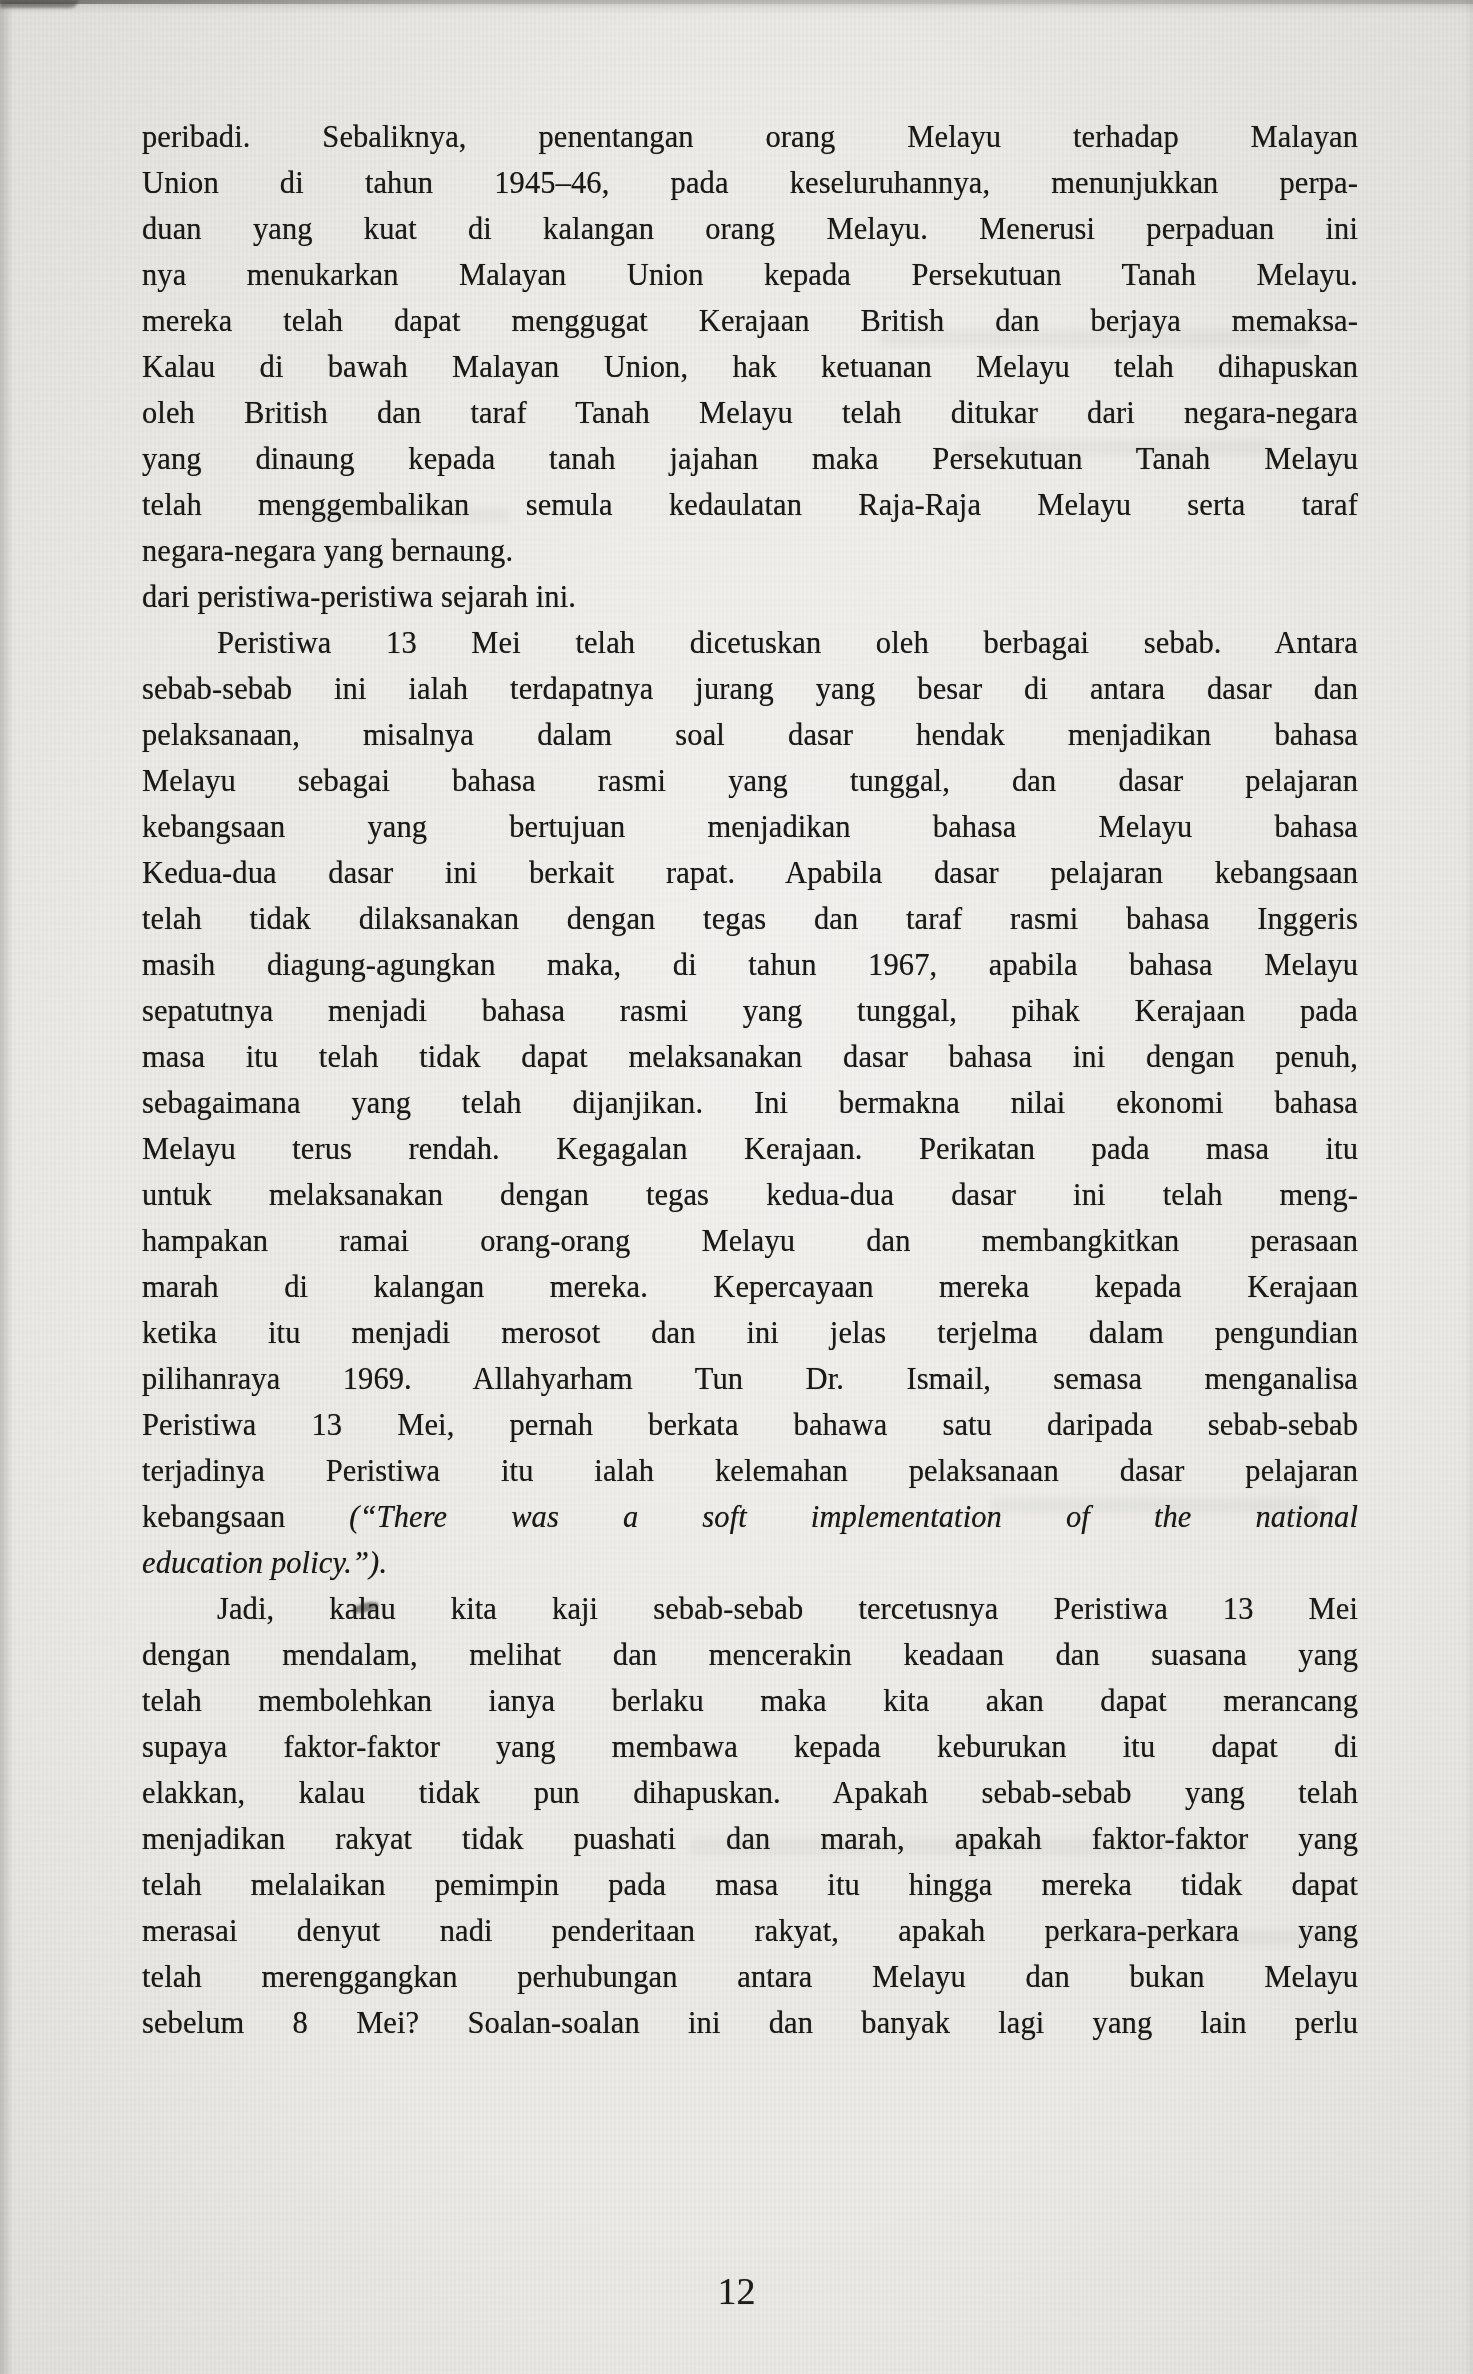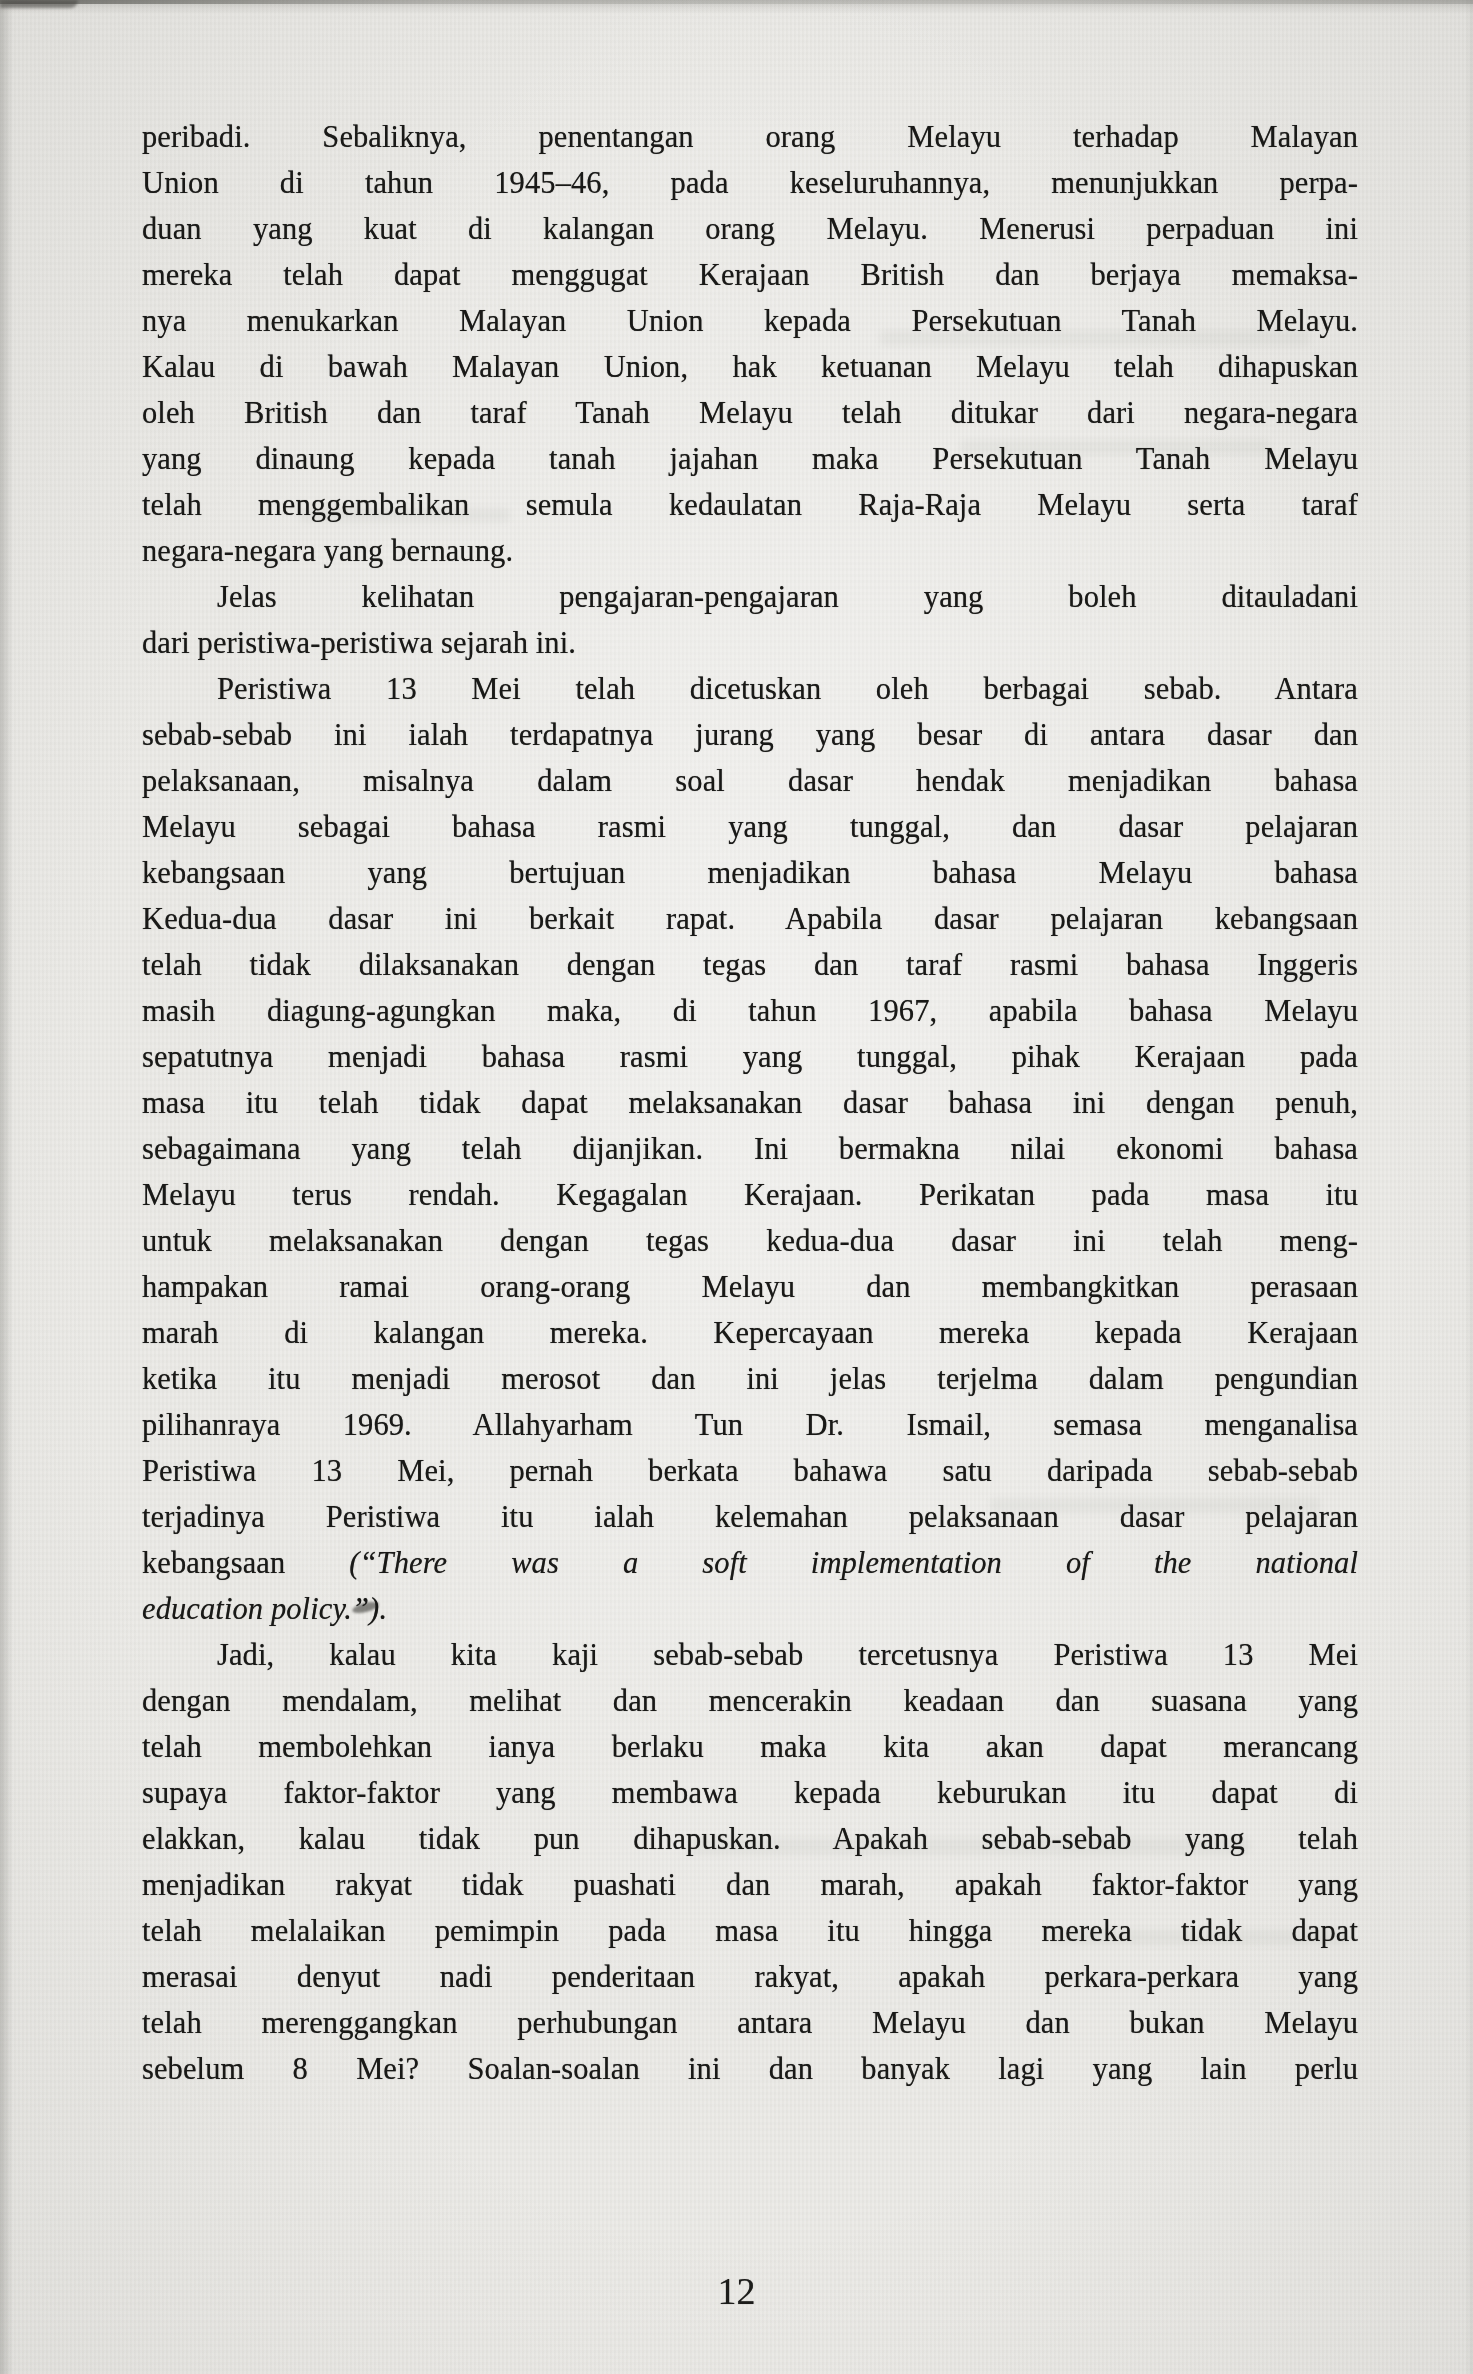--- a/index.html
+++ b/index.html
@@ -72,30 +72,29 @@
   <div class="ghost" style="left:990px;top:1498px;width:330px;height:15px;"></div>
   <div class="ghost" style="left:690px;top:1838px;width:560px;height:17px;"></div>
   <div class="ghost" style="left:1050px;top:1930px;width:300px;height:15px;"></div>
   <div class="smudge"></div>
 
   <div class="text-block">
       <div class="para">
         <div class="line"><span>peribadi. Sebaliknya, penentangan orang Melayu terhadap Malayan</span></div>
         <div class="line"><span>Union di tahun 1945–46, pada keseluruhannya, menunjukkan perpa-</span></div>
         <div class="line"><span>duan yang kuat di kalangan orang Melayu. Menerusi perpaduan ini</span></div>
+        <div class="line"><span>nya menukarkan Malayan Union kepada Persekutuan Tanah Melayu.</span></div>
         <div class="line"><span>mereka telah dapat menggugat Kerajaan British dan berjaya memaksa-</span></div>
-        <div class="line"><span>nya menukarkan Malayan Union kepada Persekutuan Tanah Melayu.</span></div>
         <div class="line"><span>Kalau di bawah Malayan Union, hak ketuanan Melayu telah dihapuskan</span></div>
         <div class="line"><span>oleh British dan taraf Tanah Melayu telah ditukar dari negara-negara</span></div>
         <div class="line"><span>yang dinaung kepada tanah jajahan maka Persekutuan Tanah Melayu</span></div>
         <div class="line"><span>telah menggembalikan semula kedaulatan Raja-Raja Melayu serta taraf</span></div>
         <div class="line para-end"><span>negara-negara yang bernaung.</span></div>
       </div>
       <div class="para">
-        <div class="line indent"><span>Jelas kelihatan pengajaran-pengajaran yang boleh ditauladani</span></div>
         <div class="line para-end"><span>dari peristiwa-peristiwa sejarah ini.</span></div>
       </div>
       <div class="para">
         <div class="line indent"><span>Peristiwa 13 Mei telah dicetuskan oleh berbagai sebab. Antara</span></div>
         <div class="line"><span>sebab-sebab ini ialah terdapatnya jurang yang besar di antara dasar dan</span></div>
         <div class="line"><span>pelaksanaan, misalnya dalam soal dasar hendak menjadikan bahasa</span></div>
         <div class="line"><span>Melayu sebagai bahasa rasmi yang tunggal, dan dasar pelajaran</span></div>
         <div class="line"><span>kebangsaan yang bertujuan menjadikan bahasa Melayu bahasa</span></div>
         <div class="line"><span>Kedua-dua dasar ini berkait rapat. Apabila dasar pelajaran kebangsaan</span></div>
         <div class="line"><span>telah tidak dilaksanakan dengan tegas dan taraf rasmi bahasa Inggeris</span></div>

